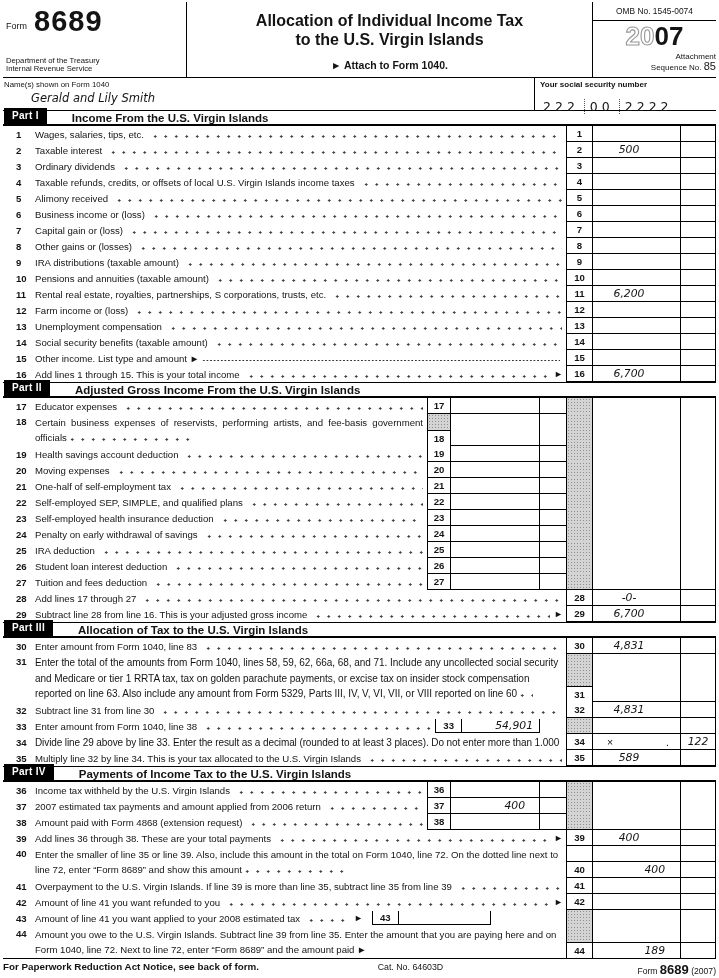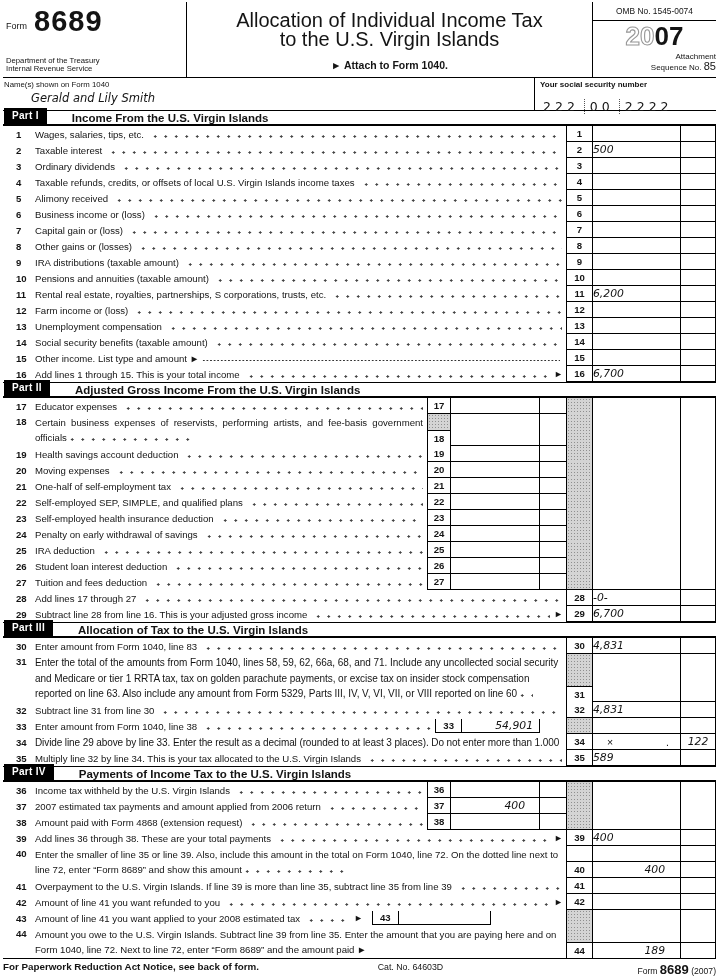--- a/index.html
+++ b/index.html
@@ -6,21 +6,21 @@
 body{background:#9a9a9a;margin:0}
 .page{width:719px;height:978px;background:#fff;font-family:"Liberation Sans","DejaVu Sans",sans-serif;color:#141414;padding:2px 3px 0;margin:0 auto;position:relative}
 
 .hdr{display:flex;height:76px;border-bottom:1px solid #000}
 .h-l{width:183px;padding:4px 4px 3px 3px;display:flex;flex-direction:column;justify-content:space-between}
 .h-form-row{display:flex;align-items:flex-start;gap:7px}
 .h-form-lbl{font-size:9px;margin-top:15px}
 .h-form-no{font-size:29px;font-weight:bold;letter-spacing:1px;line-height:30px}
 .h-dept{font-size:7.7px;line-height:8.6px}
 .h-c{flex:1;border-left:1px solid #000;border-right:1px solid #000;text-align:center;padding-top:9px}
-.h-title{font-size:20px;font-weight:normal;line-height:19px}
+.h-title{font-size:16px;font-weight:bold;line-height:19px}
 .h-attach{font-size:10.5px;font-weight:bold;margin-top:10px}
 .h-r{width:123px;display:flex;flex-direction:column;text-align:center}
 .h-omb{font-size:8.4px;border-bottom:1px solid #000;padding:4px 0 4px}
 .h-year{font-size:26px;font-weight:bold;line-height:29px;margin-top:1px}
 .yr-o{color:#fff;-webkit-text-stroke:1.1px #979797}
 .h-att{text-align:right;padding-left:10px;font-size:8px;line-height:9.5px;margin-top:1px}
 .h-att .seq{font-size:11px}
 
 .nrow{display:flex;height:32px}
 .n-l{flex:1;padding:2px 0 0 1px}
@@ -46,21 +46,21 @@
 .lbm{white-space:normal;line-height:15.2px;padding-top:1px;padding-right:4px}
 .just{text-align:justify}
 .sm{font-size:10px;line-height:15.6px;letter-spacing:-.05px}
 .sm2{font-size:10px;letter-spacing:-.1px;white-space:nowrap}
 .dt{flex:1;margin:0 4px;align-self:stretch;background-image:radial-gradient(circle,#444 1px,transparent 1.2px);background-size:10.5px 3px;background-repeat:repeat-x;background-position:2px calc(100% - 4px)}
 .fdt{flex:1;margin:0 6px 0 3px;align-self:stretch;background-image:radial-gradient(circle,#333 .9px,transparent 1.05px);background-size:3.6px 3px;background-repeat:repeat-x;background-position:0 calc(100% - 4px)}
 .idt{display:inline-block;height:8px;background-image:radial-gradient(circle,#444 1px,transparent 1.2px);background-size:10.5px 3px;background-repeat:repeat-x;background-position:0 100%}
 .ar{align-self:center;font-size:9px;margin-right:3px}
 
 .n{width:26px;flex-shrink:0;border-left:1px solid #000;display:flex;align-items:center;justify-content:center;font-weight:bold}
-.a{width:88px;flex-shrink:0;border-left:1px solid #000;display:flex;align-items:center;justify-content:flex-start;padding-right:15px}
+.a{width:88px;flex-shrink:0;border-left:1px solid #000;display:flex;align-items:center;justify-content:center;padding-right:15px}
 .c{width:36px;flex-shrink:0;border-left:1px solid #000;border-right:1px solid #000;display:flex;align-items:center;justify-content:center}
 .bb{border-bottom:1px solid #000}
 .gray{background-color:#d4d4d4;background-image:radial-gradient(circle,#8f8f8f .8px,transparent .95px);background-size:3px 3px}
 .g{width:26px;flex-shrink:0;border-left:1px solid #000}
 .a2{width:88px;flex-shrink:0;border-left:1px solid #000}
 .c2{width:36px;flex-shrink:0;border-left:1px solid #000;border-right:1px solid #000}
 
 .i-n{width:24px;flex-shrink:0;border-left:1px solid #000;border-right:1px solid #000;display:flex;align-items:center;justify-content:center;font-weight:bold}
 .i-a{width:88px;flex-shrink:0;display:flex;align-items:center;justify-content:flex-end;padding-right:14px}
 .i-c{width:27px;flex-shrink:0;border-left:1px solid #000}

